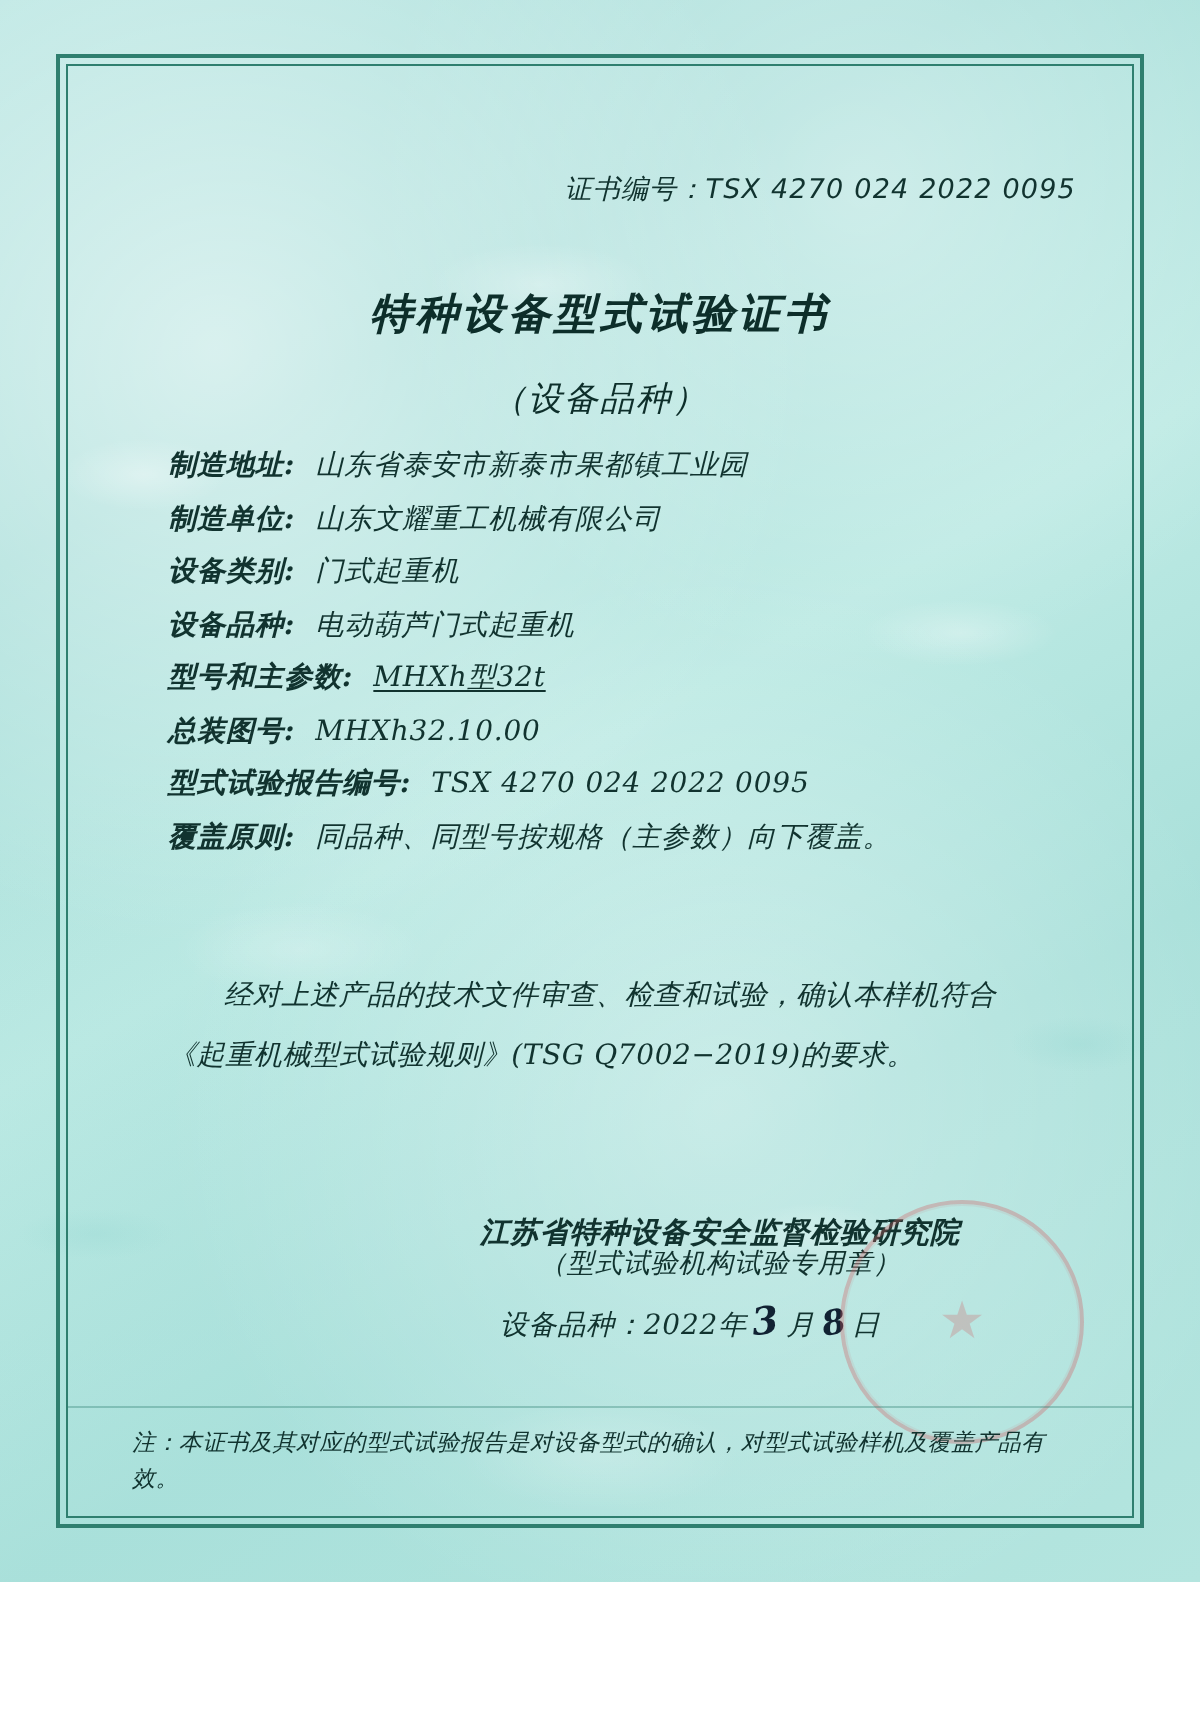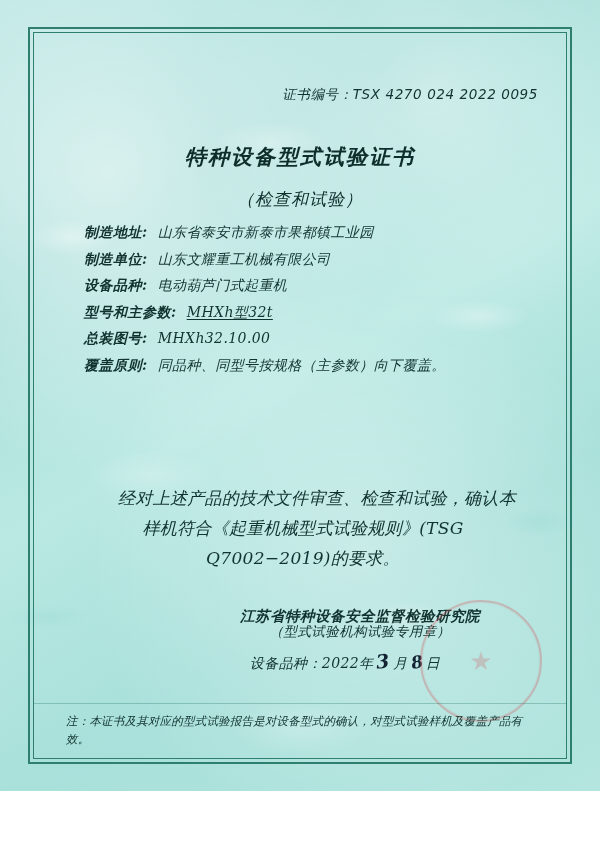--- a/index.html
+++ b/index.html
@@ -109,26 +109,25 @@
   .field-value.underlined {
     text-decoration: underline;
     text-underline-offset: 2px;
   }
   .statement {
     position: absolute;
     left: 84px;
     right: 78px;
     top: 483px;
     font-family: "DejaVu Serif", serif;
-    font-size: 17px;
+    font-size: 14px;
     line-height: 30px;
     color: #11332f;
     text-indent: 28px;
     letter-spacing: 0.3px;
-    text-align: center;
   }
   .issuer {
     position: absolute;
     left: 0; right: 0;
     top: 607px;
     text-align: center;
     padding-left: 120px;
     font-family: "DejaVu Serif", serif;
     font-weight: bold;
     font-size: 14.5px;
@@ -217,42 +216,50 @@
   <div class="texture"></div>
 
   <div class="border-outer"></div>
   <div class="border-inner"></div>
 
   <div class="cert-no">
     <span>证书编号：</span><span>TSX 4270 024 2022 0095</span>
   </div>
 
   <div class="title">特种设备型式试验证书</div>
-  <div class="subtitle">（检查和试验）</div>
+  <div class="subtitle">（设备品种）</div>
 
   <div class="fields">
     <div class="field-row">
       <span class="field-label">制造地址:</span>
       <span class="field-value">山东省泰安市新泰市果都镇工业园</span>
     </div>
     <div class="field-row">
       <span class="field-label">制造单位:</span>
       <span class="field-value">山东文耀重工机械有限公司</span>
     </div>
     <div class="field-row">
+      <span class="field-label">设备类别:</span>
+      <span class="field-value">门式起重机</span>
+    </div>
+    <div class="field-row">
       <span class="field-label">设备品种:</span>
       <span class="field-value">电动葫芦门式起重机</span>
     </div>
     <div class="field-row">
       <span class="field-label">型号和主参数:</span>
       <span class="field-value underlined">MHXh型32t</span>
     </div>
     <div class="field-row">
       <span class="field-label">总装图号:</span>
       <span class="field-value">MHXh32.10.00</span>
+    </div>
+    <div class="field-row">
+      <span class="field-label">型式试验报告编号:</span>
+      <span class="field-value">TSX 4270 024 2022 0095</span>
     </div>
     <div class="field-row">
       <span class="field-label">覆盖原则:</span>
       <span class="field-value">同品种、同型号按规格（主参数）向下覆盖。</span>
     </div>
   </div>
 
   <div class="statement">经对上述产品的技术文件审查、检查和试验，确认本样机符合《起重机械型式试验规则》(TSG Q7002−2019)的要求。</div>
 
   <div class="issuer">江苏省特种设备安全监督检验研究院</div>

